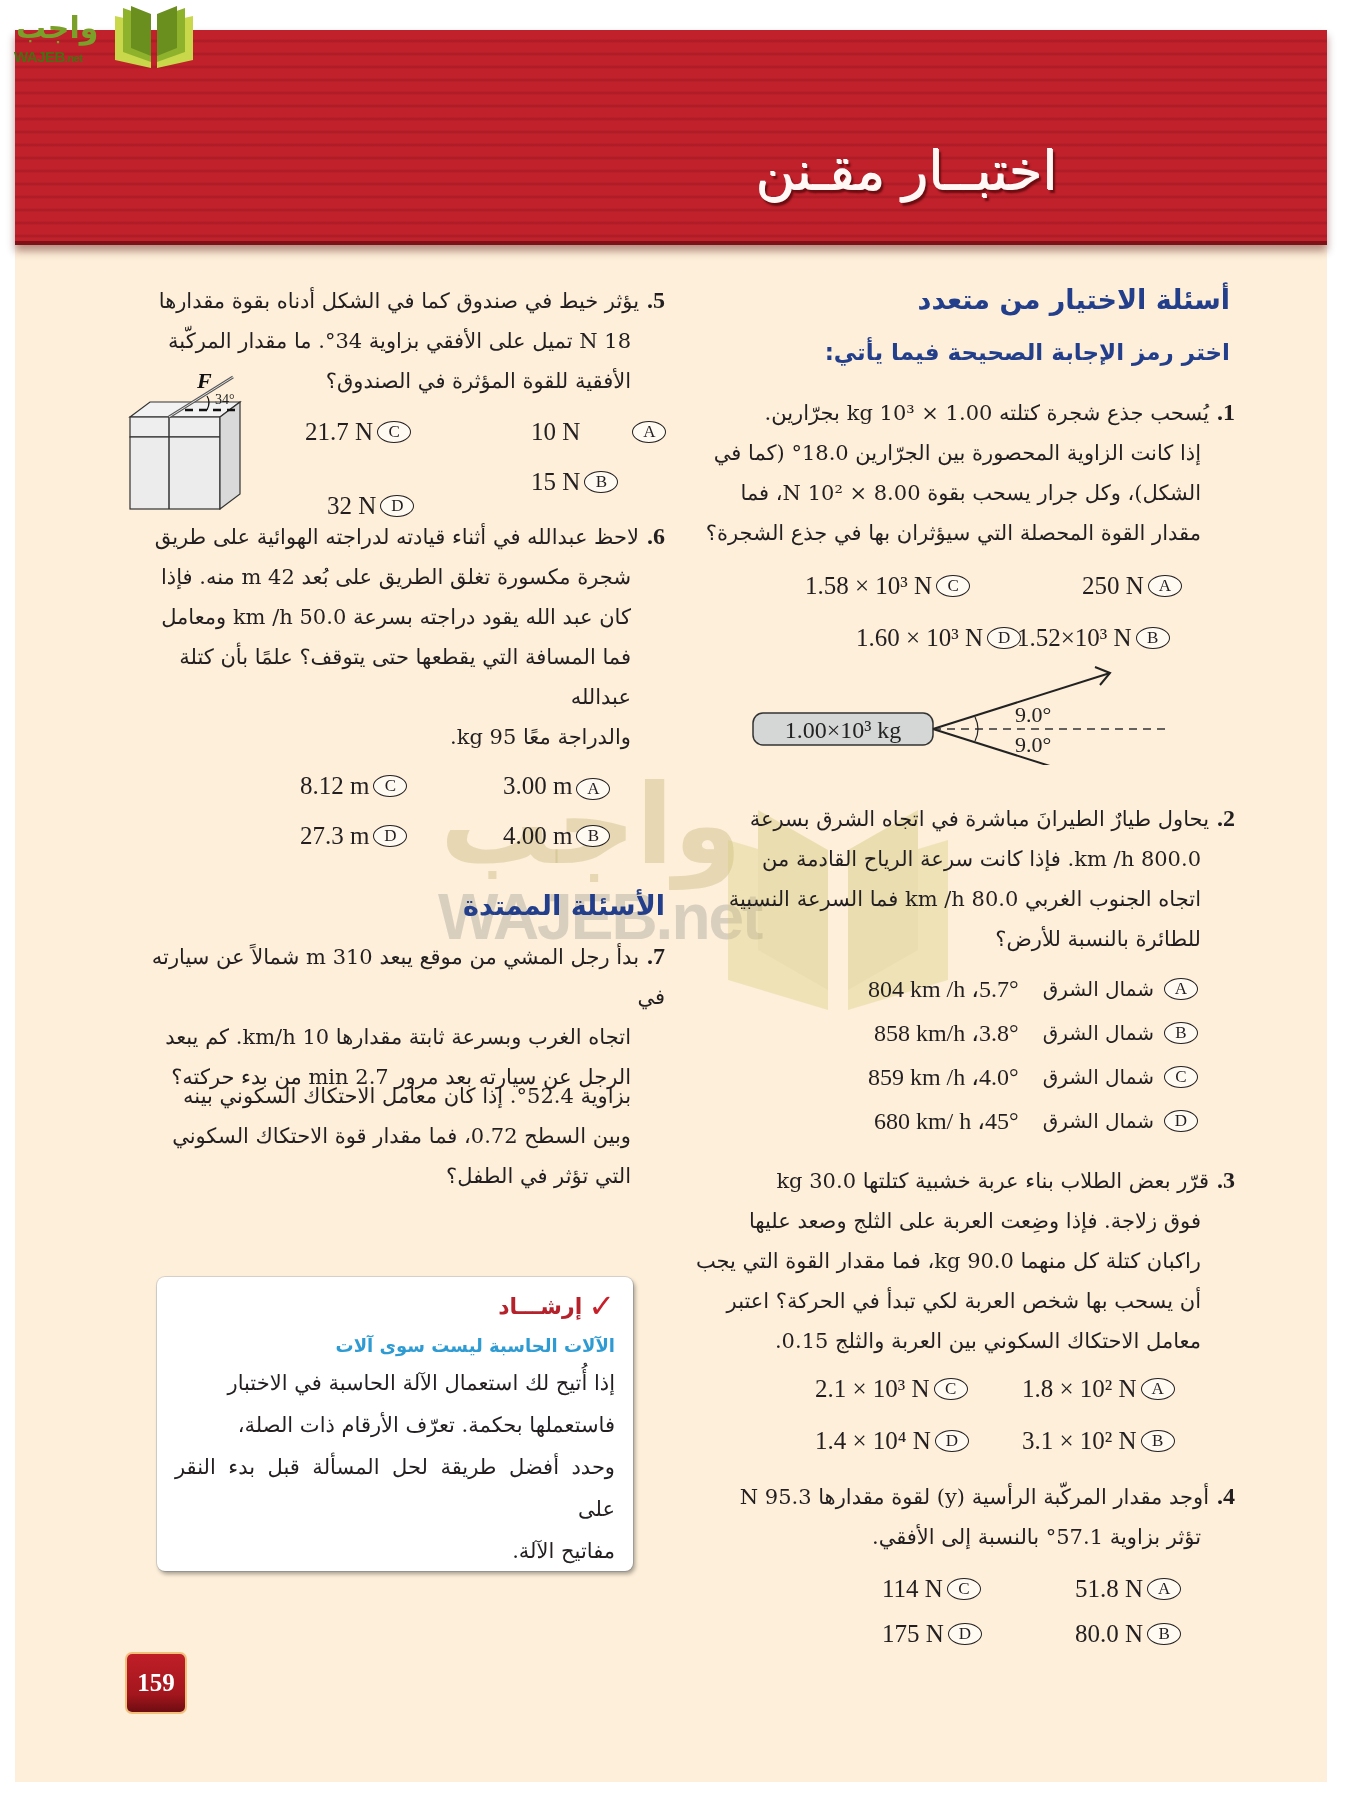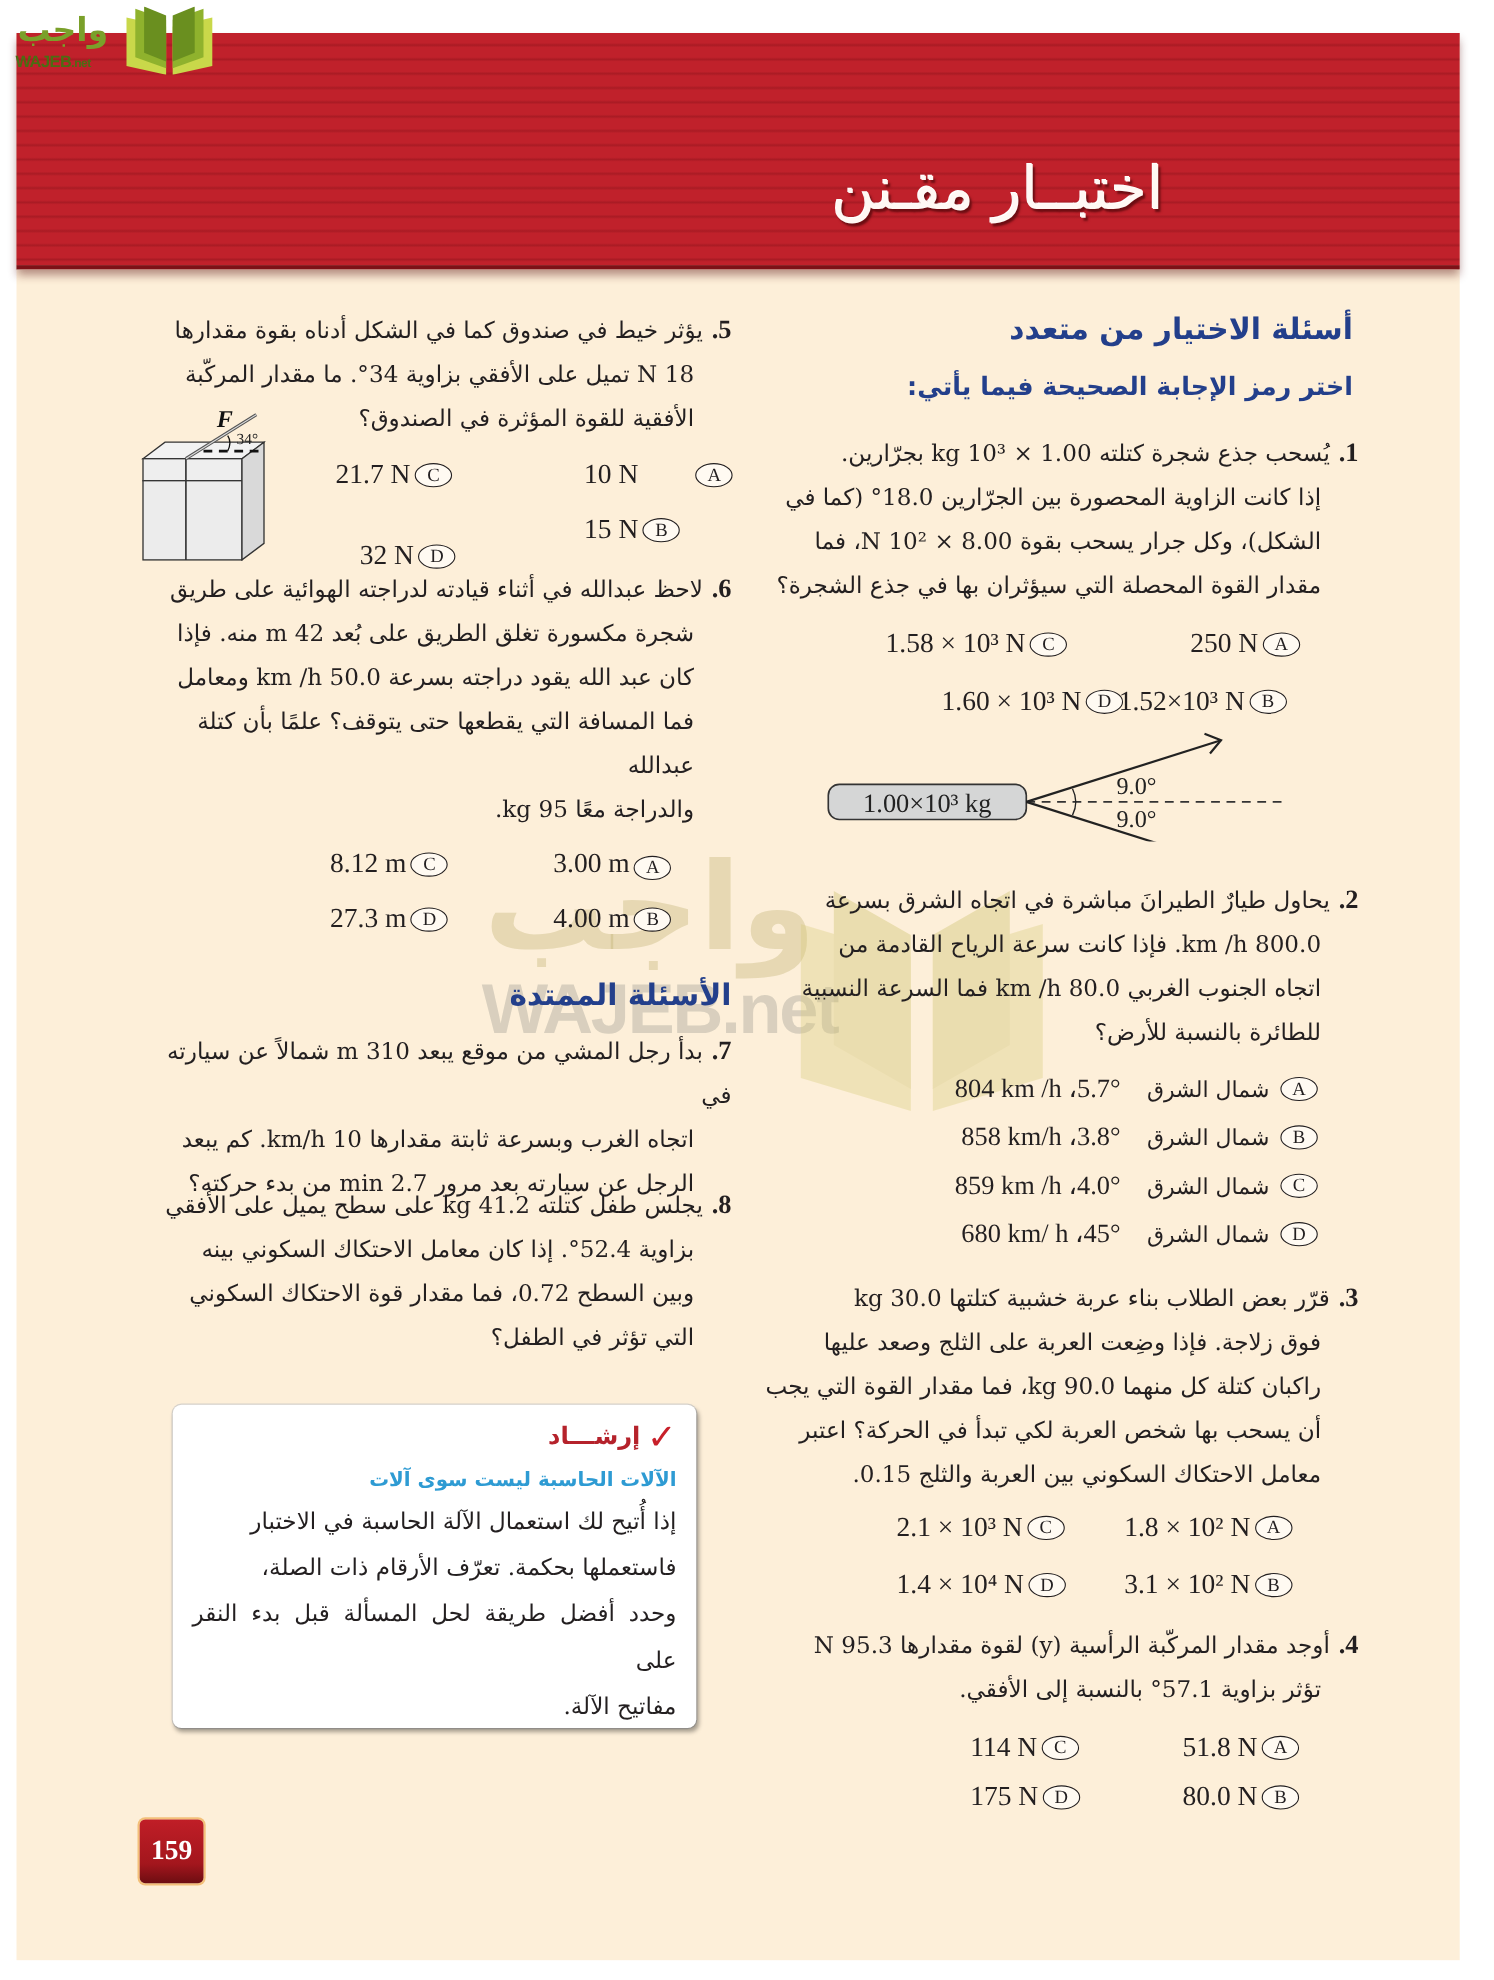--- a/index.html
+++ b/index.html
@@ -302,21 +302,20 @@
 
 <div class="section-title" style="position:absolute; left:360px; top:886px; width:305px; direction:rtl;">الأسئلة الممتدة</div>
 
 <div class="q" style="left:120px; top:936px; width:545px;">
   <div><span class="num">7.</span><span>بدأ رجل المشي من موقع يبعد 310 m شمالاً عن سيارته في</span></div>
   <div class="q-body">اتجاه الغرب وبسرعة ثابتة مقدارها 10 km/h. كم يبعد</div>
   <div class="q-body">الرجل عن سيارته بعد مرور 2.7 min من بدء حركته؟</div>
 </div>
 
 <div class="q" style="left:120px; top:1076px; width:545px;">
-  <div><span class="num">8.</span><span>يجلس طفل كتلته 41.2 kg على سطح يميل على الأفقي</span></div>
   <div class="q-body">بزاوية 52.4°. إذا كان معامل الاحتكاك السكوني بينه</div>
   <div class="q-body">وبين السطح 0.72، فما مقدار قوة الاحتكاك السكوني</div>
   <div class="q-body">التي تؤثر في الطفل؟</div>
 </div>
 
 <div class="hint-box">
   <div class="hint-label">
     <span class="hint-check">✓</span>
     <span>إرشـــاد</span>
   </div>

